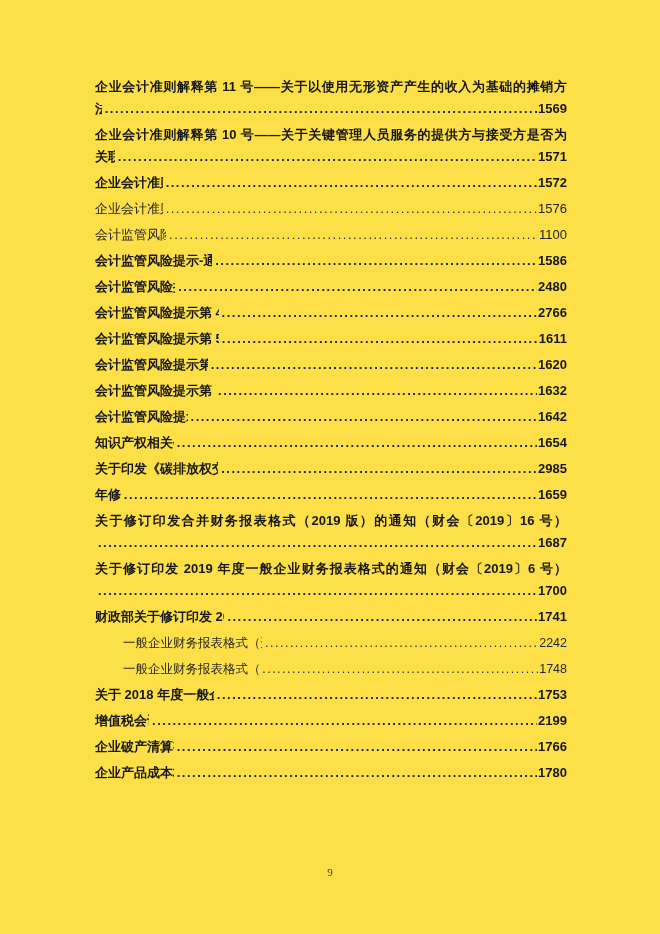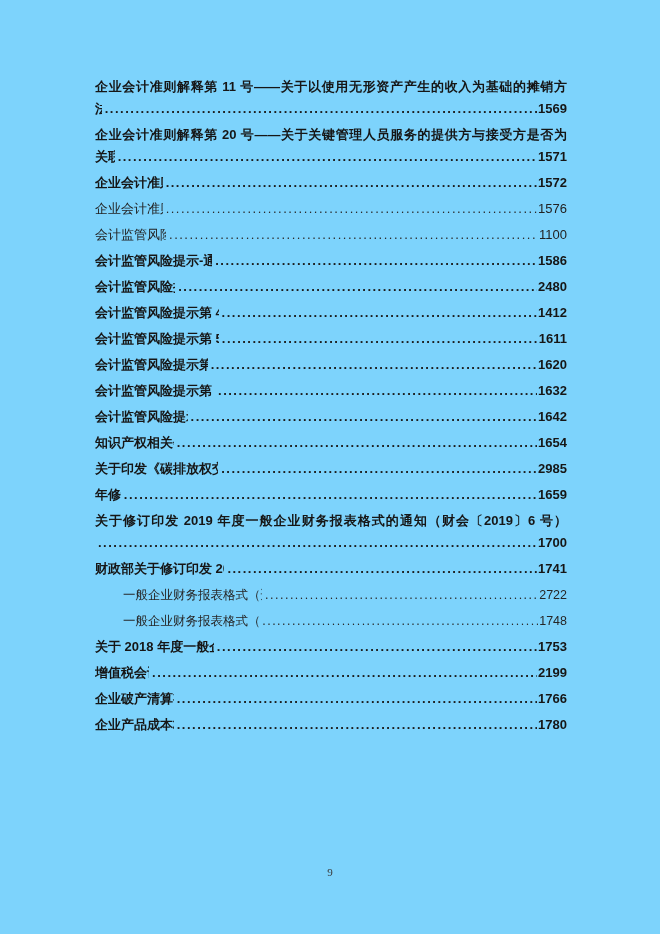--- a/index.html
+++ b/index.html
@@ -4,21 +4,21 @@
 <style>
   html, body {
     margin: 0;
     padding: 0;
     background: #ffffff;
   }
   .page {
     position: relative;
     width: 660px;
     height: 934px;
-    background: #7dd3fc;
+    background: #fde047;
     overflow: hidden;
     font-family: "Liberation Sans", "DejaVu Sans", sans-serif;
     color: #1f1f1f;
   }
   .toc {
     position: absolute;
     left: 95px;
     top: 76px;
     width: 472px;
   }
@@ -95,21 +95,21 @@
   <div class="toc">
       <div class="entry bold">
         <div class="line">企业会计准则解释第 11 号——关于以使用无形资产产生的收入为基础的摊销方</div>
         <div class="endline">
           <span class="txt">法</span>
           <span class="leader"></span>
           <span class="pg">1569</span>
         </div>
       </div>
       <div class="entry bold">
-        <div class="line">企业会计准则解释第 20 号——关于关键管理人员服务的提供方与接受方是否为</div>
+        <div class="line">企业会计准则解释第 10 号——关于关键管理人员服务的提供方与接受方是否为</div>
         <div class="endline">
           <span class="txt">关联方</span>
           <span class="leader"></span>
           <span class="pg">1571</span>
         </div>
       </div>
       <div class="entry bold">
         <div class="endline">
           <span class="txt">企业会计准则解释第 13 号</span>
           <span class="leader"></span>
@@ -141,21 +141,21 @@
         <div class="endline">
           <span class="txt">会计监管风险提示-审计项目复核</span>
           <span class="leader"></span>
           <span class="pg">2480</span>
         </div>
       </div>
       <div class="entry bold">
         <div class="endline">
           <span class="txt">会计监管风险提示第 4 号——首次公开发行股票公司审计</span>
           <span class="leader"></span>
-          <span class="pg">1412</span>
+          <span class="pg">2766</span>
         </div>
       </div>
       <div class="entry bold">
         <div class="endline">
           <span class="txt">会计监管风险提示第 5 号——上市公司股权交易资产评估</span>
           <span class="leader"></span>
           <span class="pg">1611</span>
         </div>
       </div>
       <div class="entry bold">
@@ -194,39 +194,47 @@
         </div>
       </div>
       <div class="entry bold">
         <div class="endline">
           <span class="txt">年修订）</span>
           <span class="leader"></span>
           <span class="pg">1659</span>
         </div>
       </div>
       <div class="entry bold">
+        <div class="line">关于修订印发合并财务报表格式（2019 版）的通知（财会〔2019〕16 号）</div>
+        <div class="endline">
+          <span class="txt"></span>
+          <span class="leader"></span>
+          <span class="pg">1687</span>
+        </div>
+      </div>
+      <div class="entry bold">
         <div class="line">关于修订印发 2019 年度一般企业财务报表格式的通知（财会〔2019〕6 号）</div>
         <div class="endline">
           <span class="txt"></span>
           <span class="leader"></span>
           <span class="pg">1700</span>
         </div>
       </div>
       <div class="entry bold">
         <div class="endline">
           <span class="txt">财政部关于修订印发 2018 年度一般企业财务报表格式的通知</span>
           <span class="leader"></span>
           <span class="pg">1741</span>
         </div>
       </div>
       <div class="entry indent">
         <div class="endline">
           <span class="txt">一般企业财务报表格式（适用于尚未执行新金融准则和新收入准则的企业）</span>
           <span class="leader"></span>
-          <span class="pg">2722</span>
+          <span class="pg">2242</span>
         </div>
       </div>
       <div class="entry indent">
         <div class="endline">
           <span class="txt">一般企业财务报表格式（适用于已执行新金融准则或新收入准则的企业）</span>
           <span class="leader"></span>
           <span class="pg">1748</span>
         </div>
       </div>
       <div class="entry bold">

